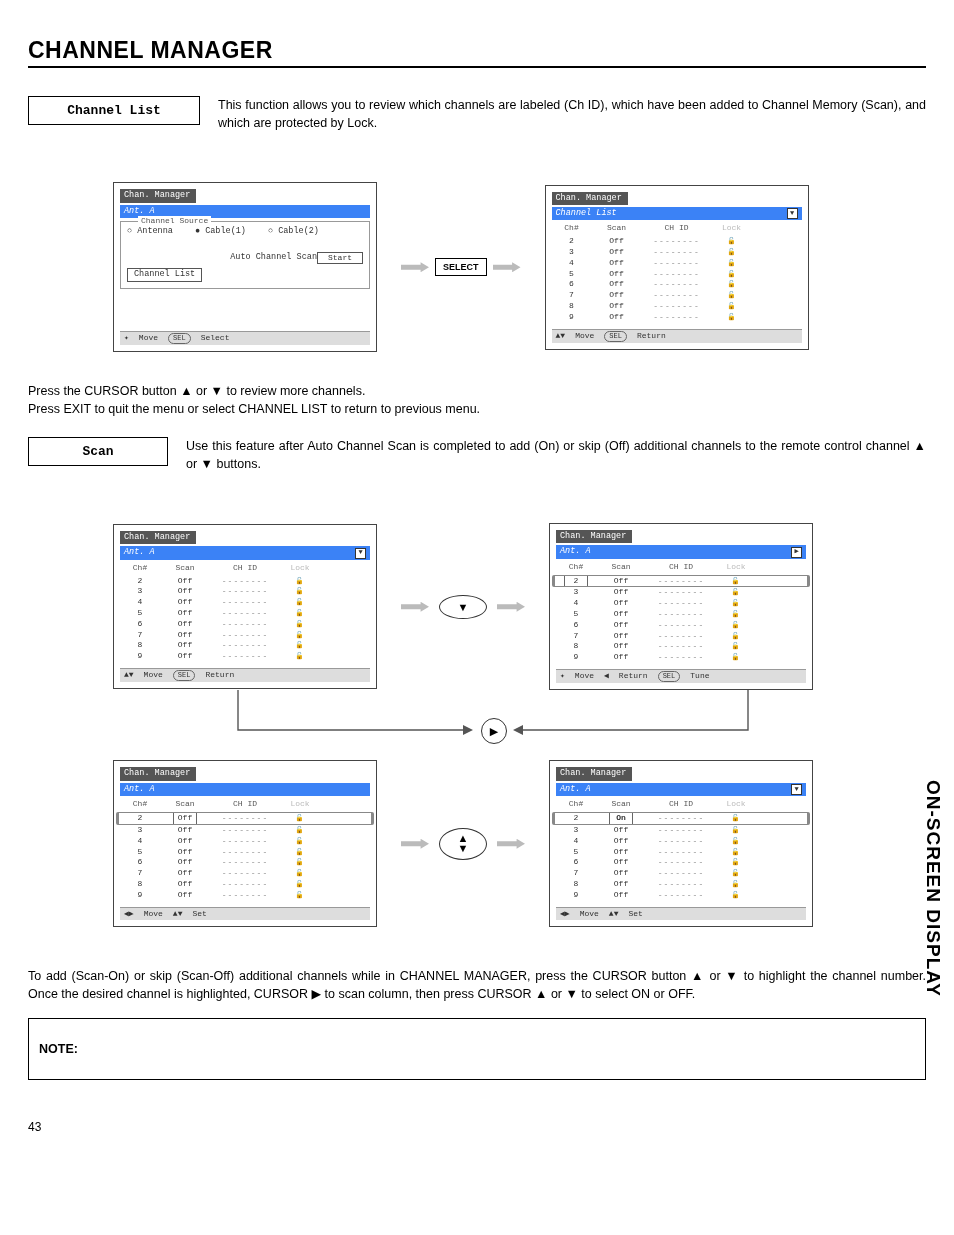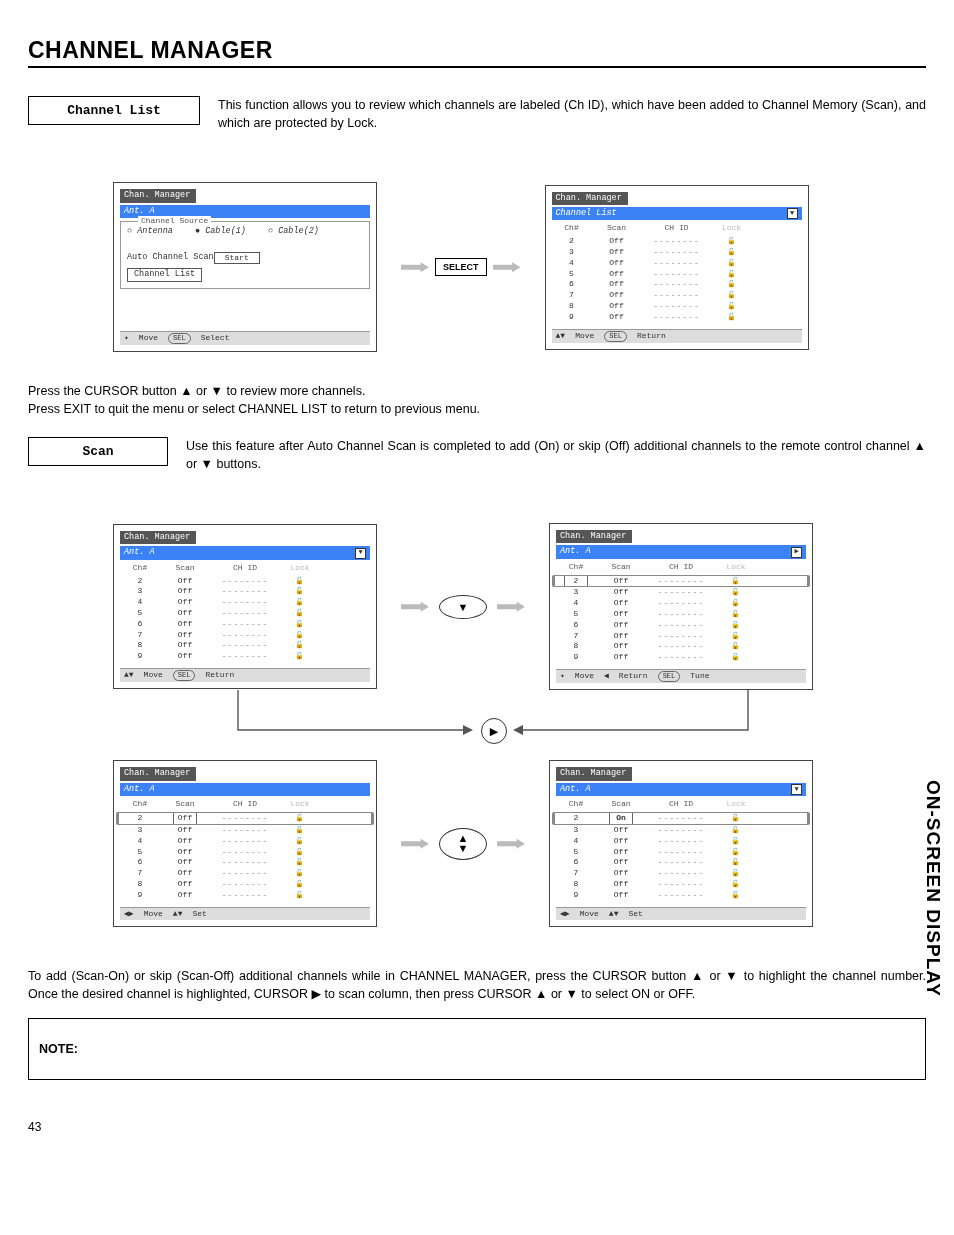--- a/index.html
+++ b/index.html
@@ -109,24 +109,24 @@
     position: relative;
   }
   .fieldset-label {
     position: absolute;
     top: -6px; left: 17px;
     background: #fff;
     padding: 0 3px;
     font-size: 8px;
     color:#555;
   }
-  .radio-row { display:flex; gap: 22px; margin-bottom:14px;font-style:italic;}
+  .radio-row { display:flex; gap: 22px; margin-bottom:14px;}
   .radio-row span::before { content:"○ "; }
   .radio-row span.sel::before { content:"● "; }
-  .auto-row { display:flex; justify-content:flex-start; align-items:center; font-size:8.5px;}
+  .auto-row { display:flex; justify-content:flex-end; align-items:center; font-size:8.5px;}
   .btn-small { border:1px solid #555; padding:0 10px; font-size:8px;}
   .inline-btn { border:1px solid #555; padding:0 6px; display:inline-block; margin-top:4px; font-size:8.5px;}
   .footer-bar {
     background:#ddd; border-top:1px solid #999;
     font-size:8px; padding:1px 4px; margin-top:6px;
     display:flex; gap:10px; align-items:center;
   }
   .footer-bar .sel-pill {
     border:1px solid #666; border-radius:6px; padding:0 4px; font-size:7px;
   }

